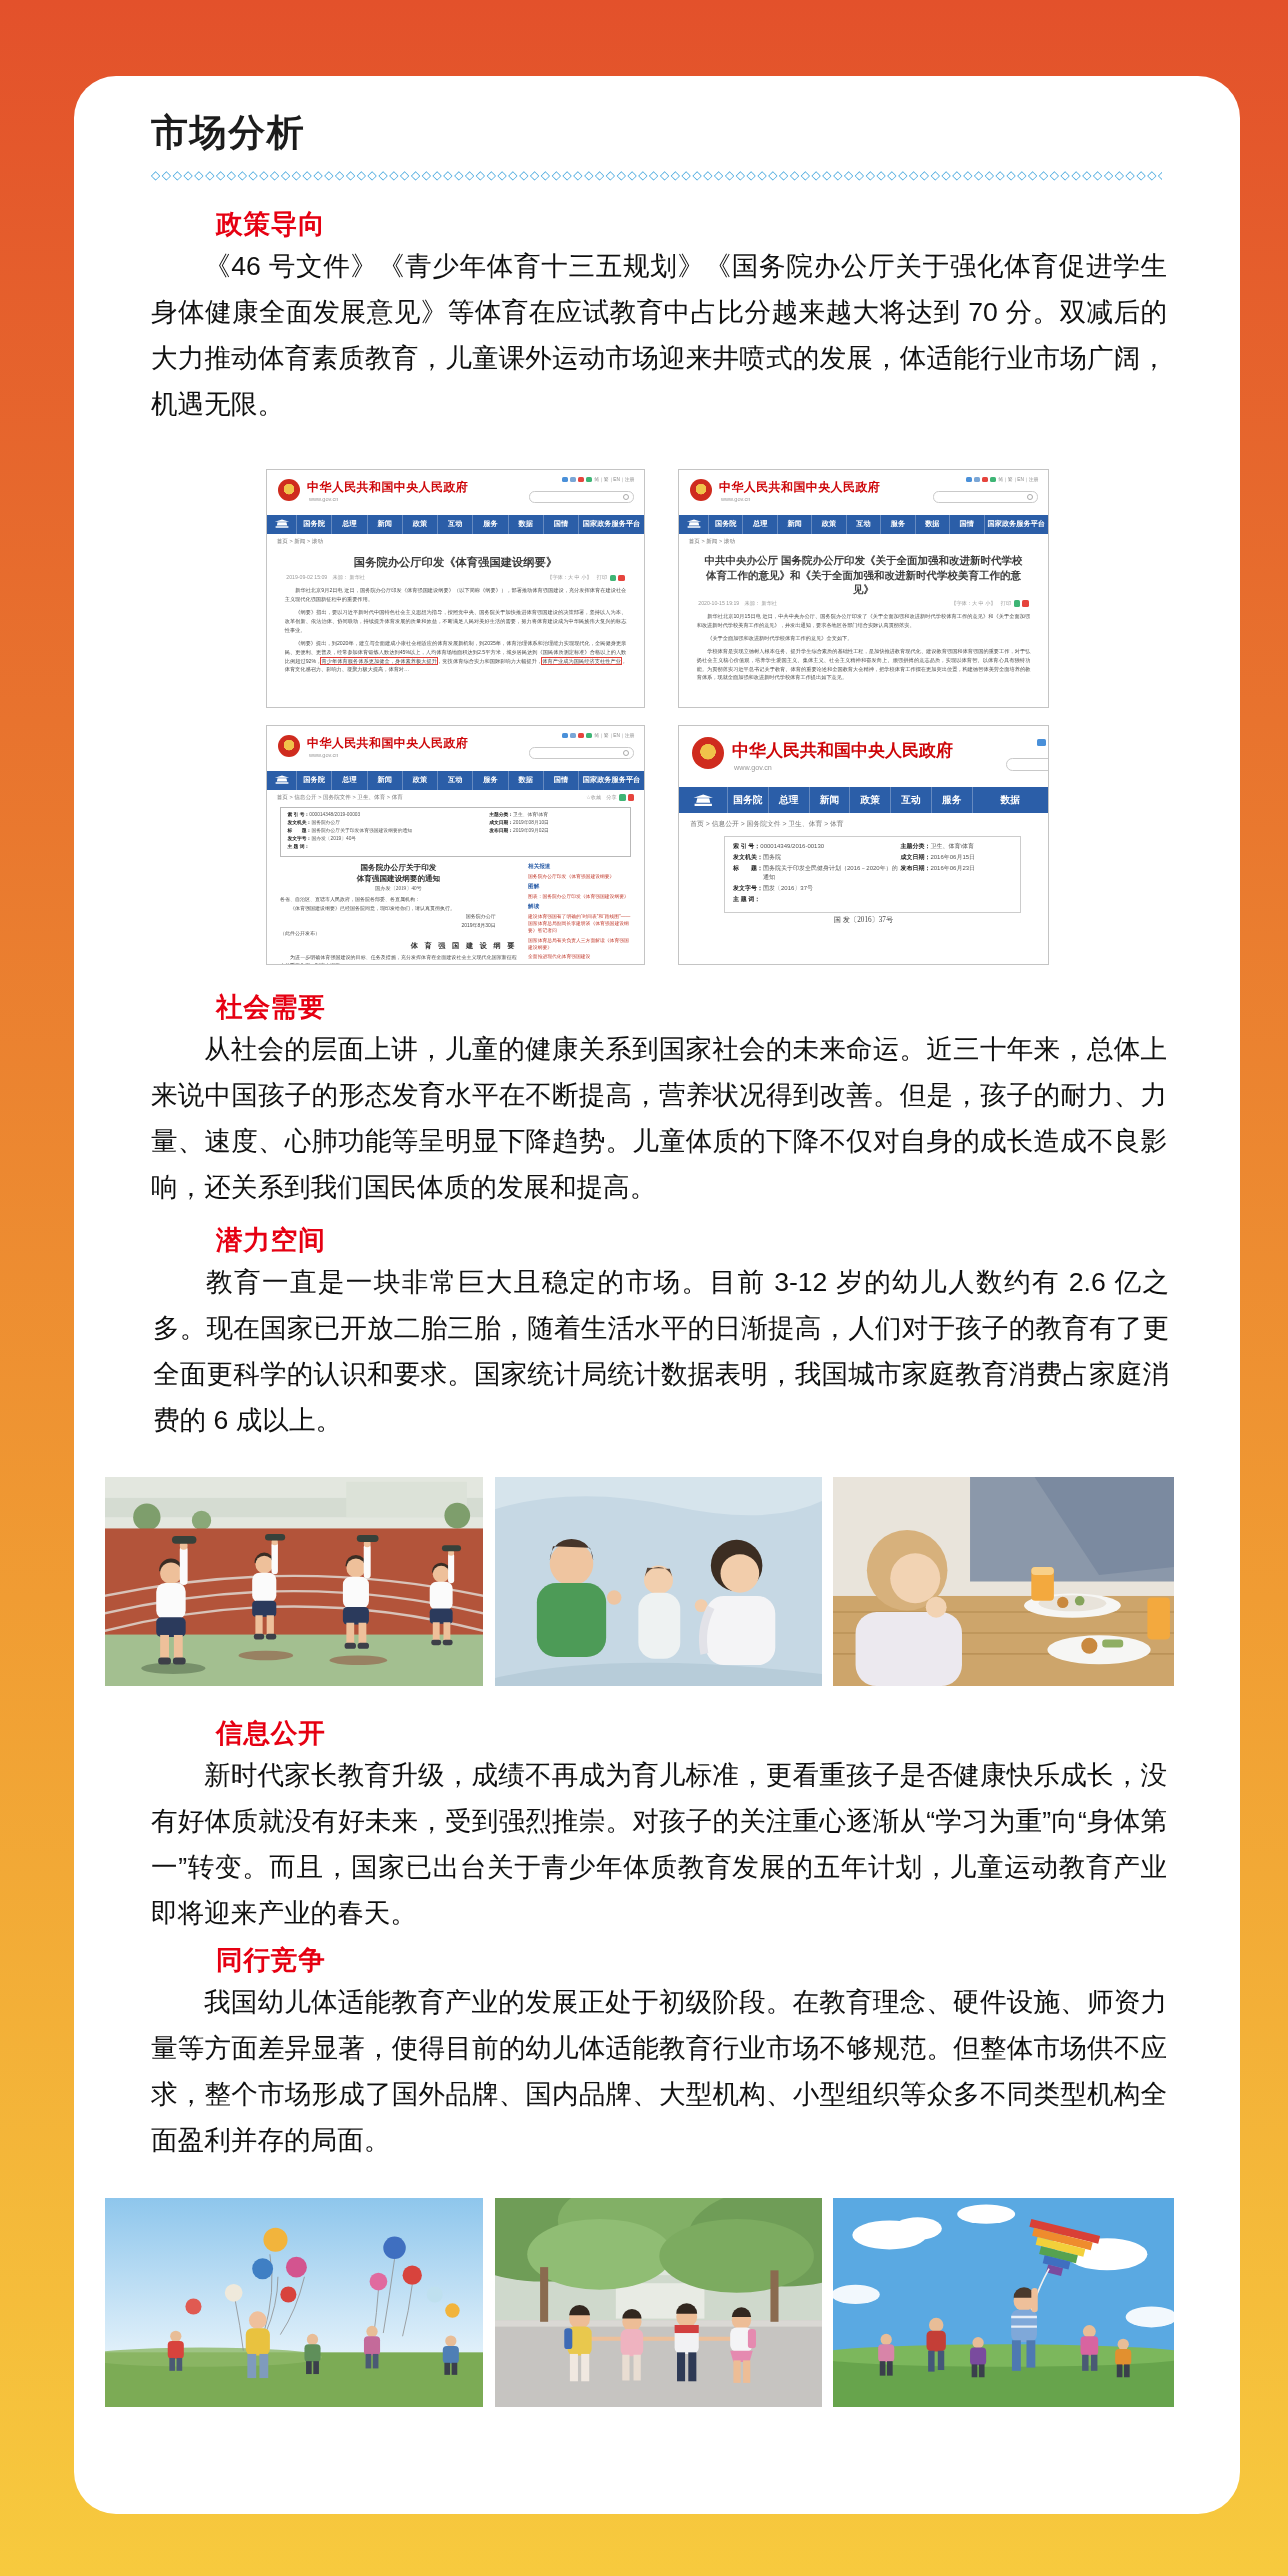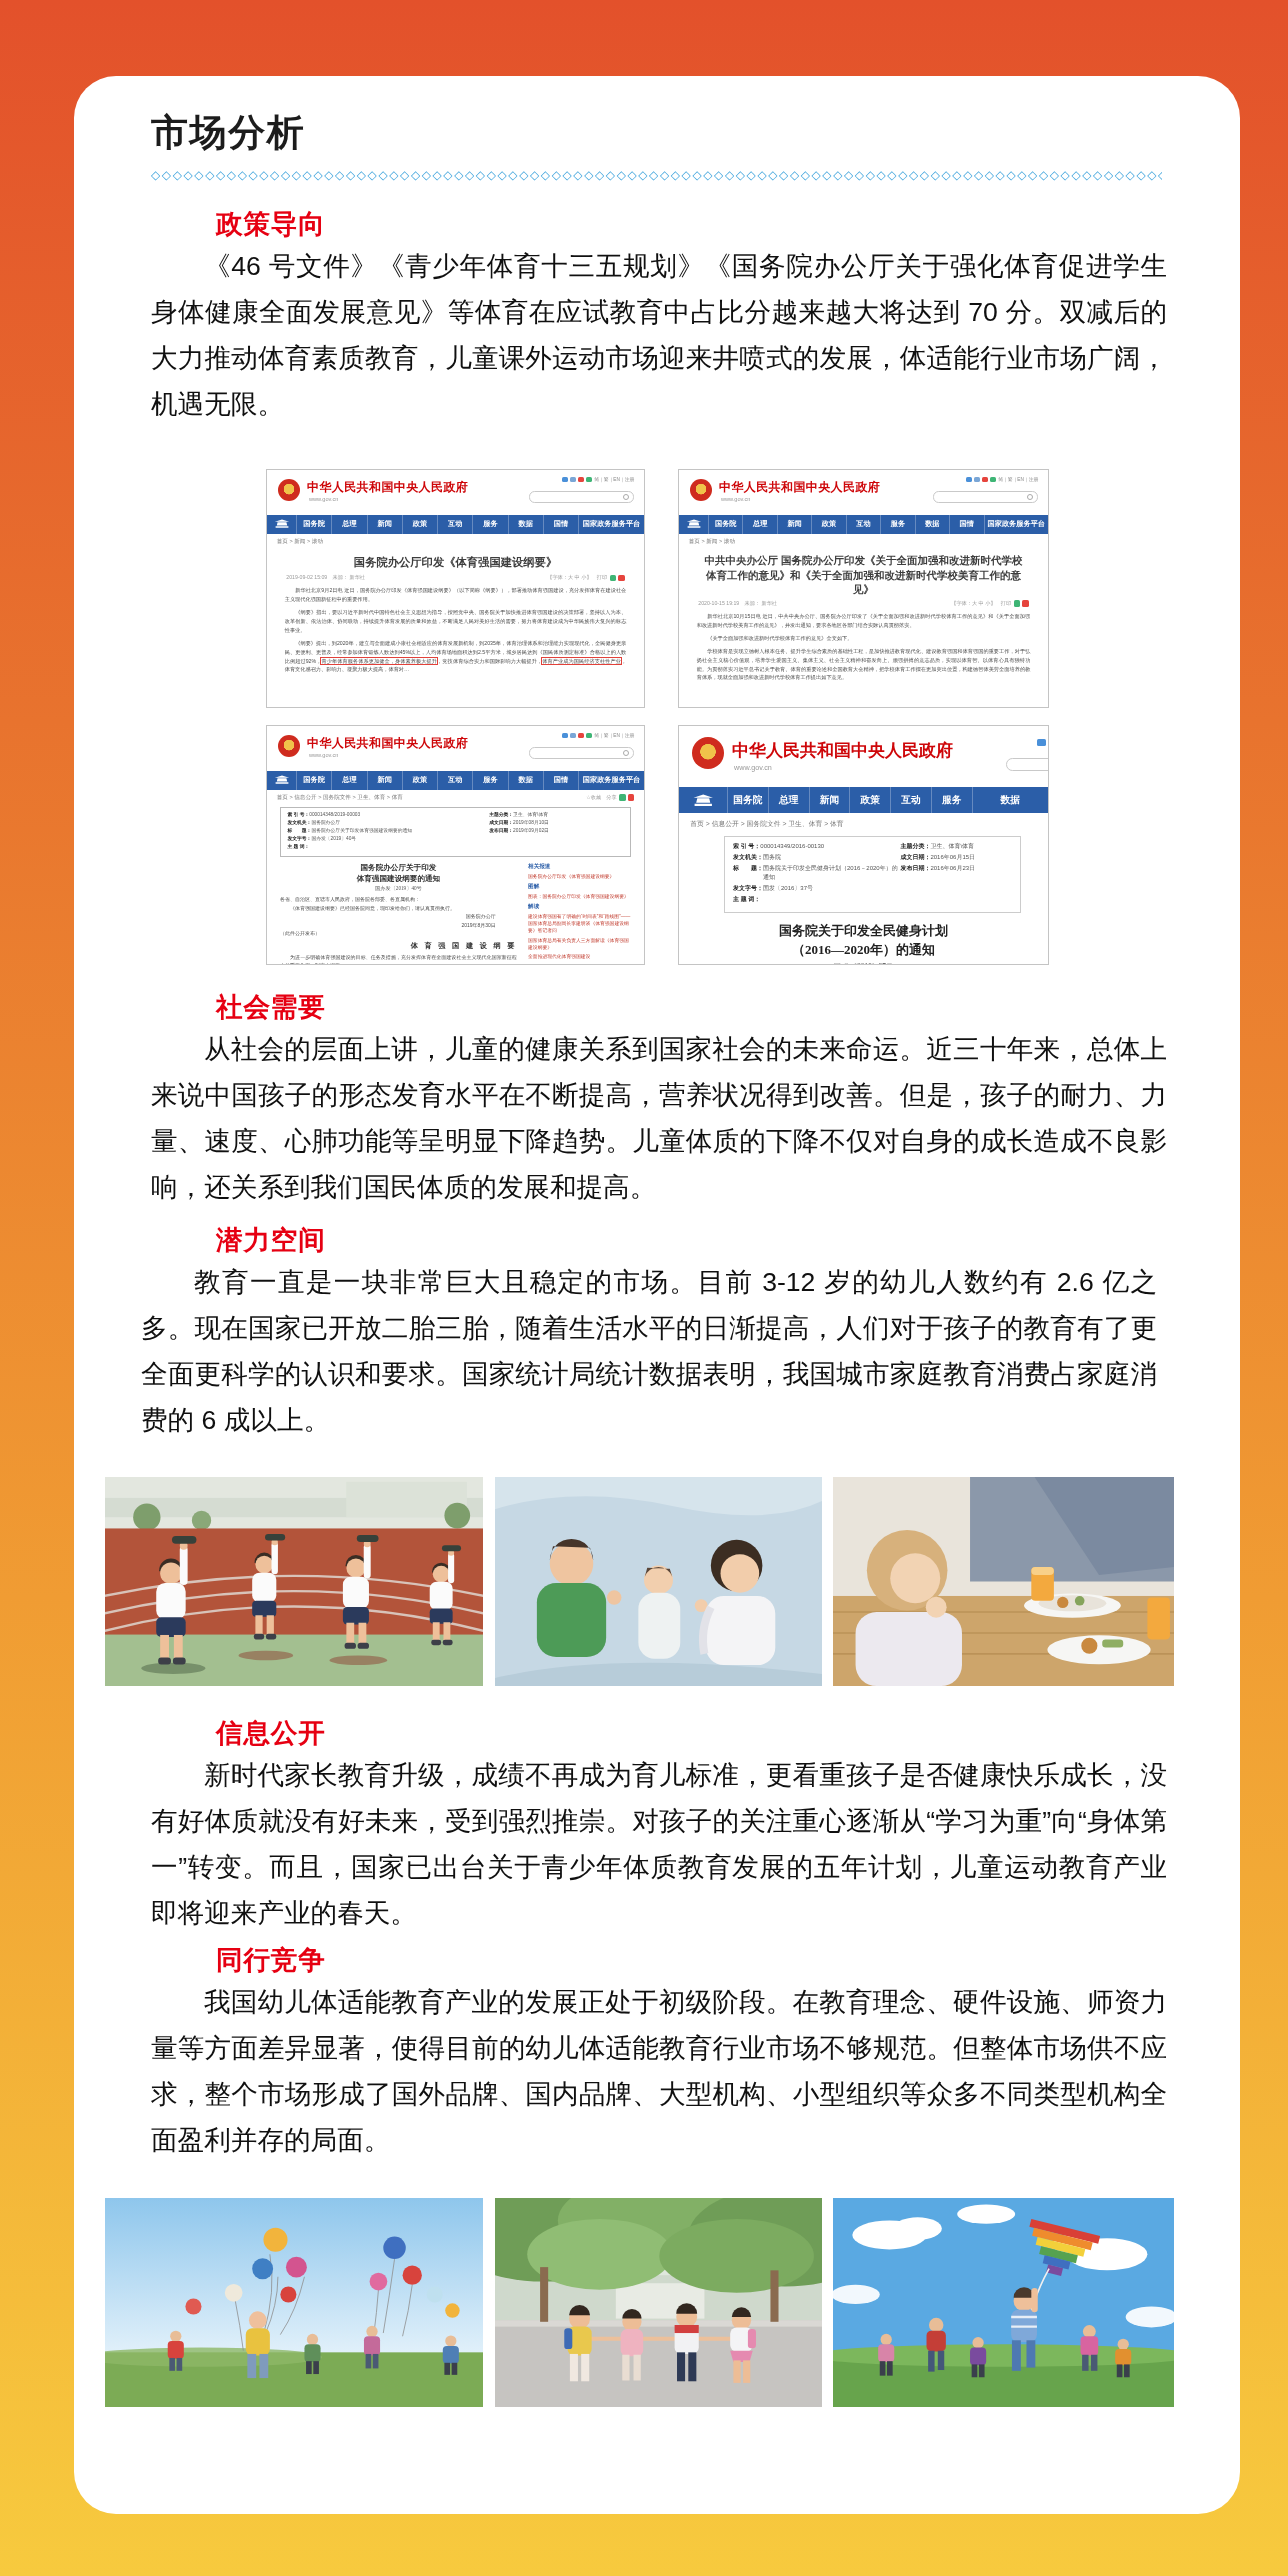--- a/index.html
+++ b/index.html
@@ -366,33 +366,29 @@
           <div class="m-row">
             <span class="m-label">成文日期：</span>
             <span class="m-value">2016年06月15日</span>
           </div>
           <div class="m-row">
             <span class="m-label">发布日期：</span>
             <span class="m-value">2016年06月23日</span>
           </div>
         </div>
     </div>
-    <div class="g4-title">
-      <div>国务院关于印发全民健身计划</div>
-        <div>（2016—2020年）的通知</div>
-    </div>
     <div class="g4-no">国 发〔2016〕37号</div>
 
   </div>
 
   <h2 class="pos sec-h" style="left:142px;top:913px;">社会需要</h2>
   <p class="pos para" style="left:77px;top:950px;width:1016px;">从社会的层面上讲，儿童的健康关系到国家社会的未来命运。近三十年来，总体上来说中国孩子的形态发育水平在不断提高，营养状况得到改善。但是，孩子的耐力、力量、速度、心肺功能等呈明显下降趋势。儿童体质的下降不仅对自身的成长造成不良影响，还关系到我们国民体质的发展和提高。</p>
 
   <h2 class="pos sec-h" style="left:142px;top:1146px;">潜力空间</h2>
-  <p class="pos para" style="left:67px;top:1183px;width:1016px;">教育一直是一块非常巨大且稳定的市场。目前 3-12 岁的幼儿人数约有 2.6 亿之多。现在国家已开放二胎三胎，随着生活水平的日渐提高，人们对于孩子的教育有了更全面更科学的认识和要求。国家统计局统计数据表明，我国城市家庭教育消费占家庭消费的 6 成以上。</p>
+  <p class="pos para" style="left:79px;top:1183px;width:1016px;">教育一直是一块非常巨大且稳定的市场。目前 3-12 岁的幼儿人数约有 2.6 亿之多。现在国家已开放二胎三胎，随着生活水平的日渐提高，人们对于孩子的教育有了更全面更科学的认识和要求。国家统计局统计数据表明，我国城市家庭教育消费占家庭消费的 6 成以上。</p>
 
   <div class="photo" style="left:31px;top:1401px;width:378px;height:209px;">
     <svg viewBox="0 0 470 260" width="378" height="209" preserveAspectRatio="none">
       <rect width="470" height="66" fill="#e3e7df"></rect>
       <rect x="0" y="26" width="470" height="24" fill="#d5dcd2"></rect>
       <rect x="300" y="6" width="150" height="44" fill="#dce2d8"></rect>
       <circle cx="52" cy="50" r="17" fill="#7e9e6c"></circle>
         <circle cx="120" cy="54" r="12" fill="#8aa878"></circle>
         <circle cx="438" cy="48" r="16" fill="#7e9e6c"></circle>
       <rect y="64" width="470" height="134" fill="#b3543a"></rect>

